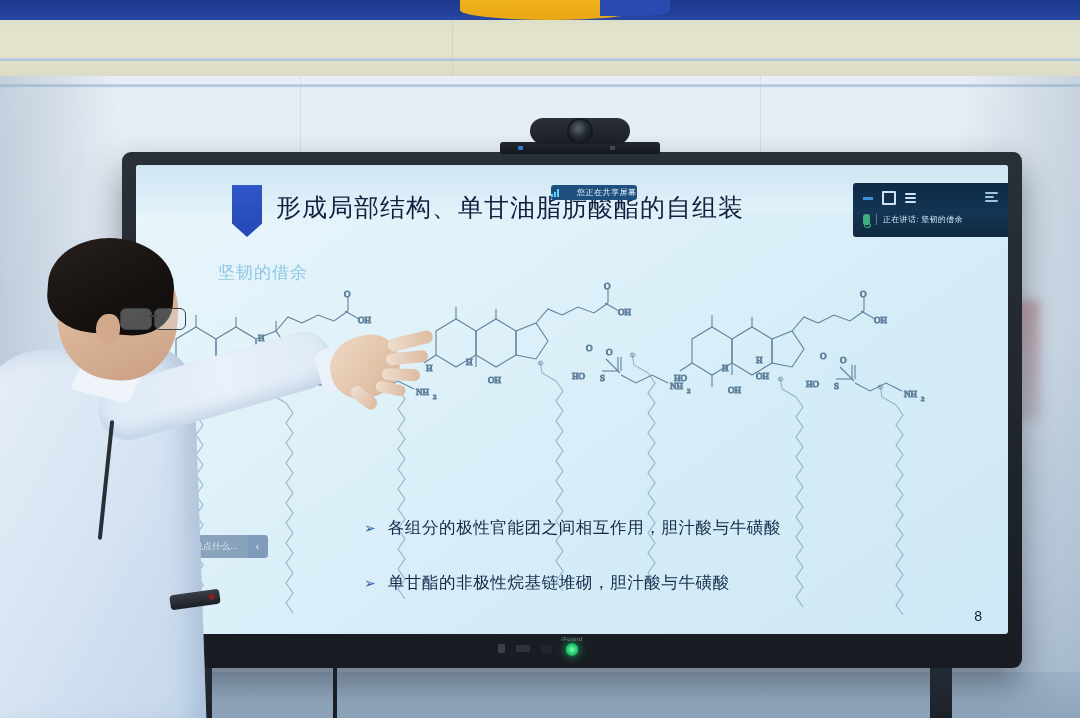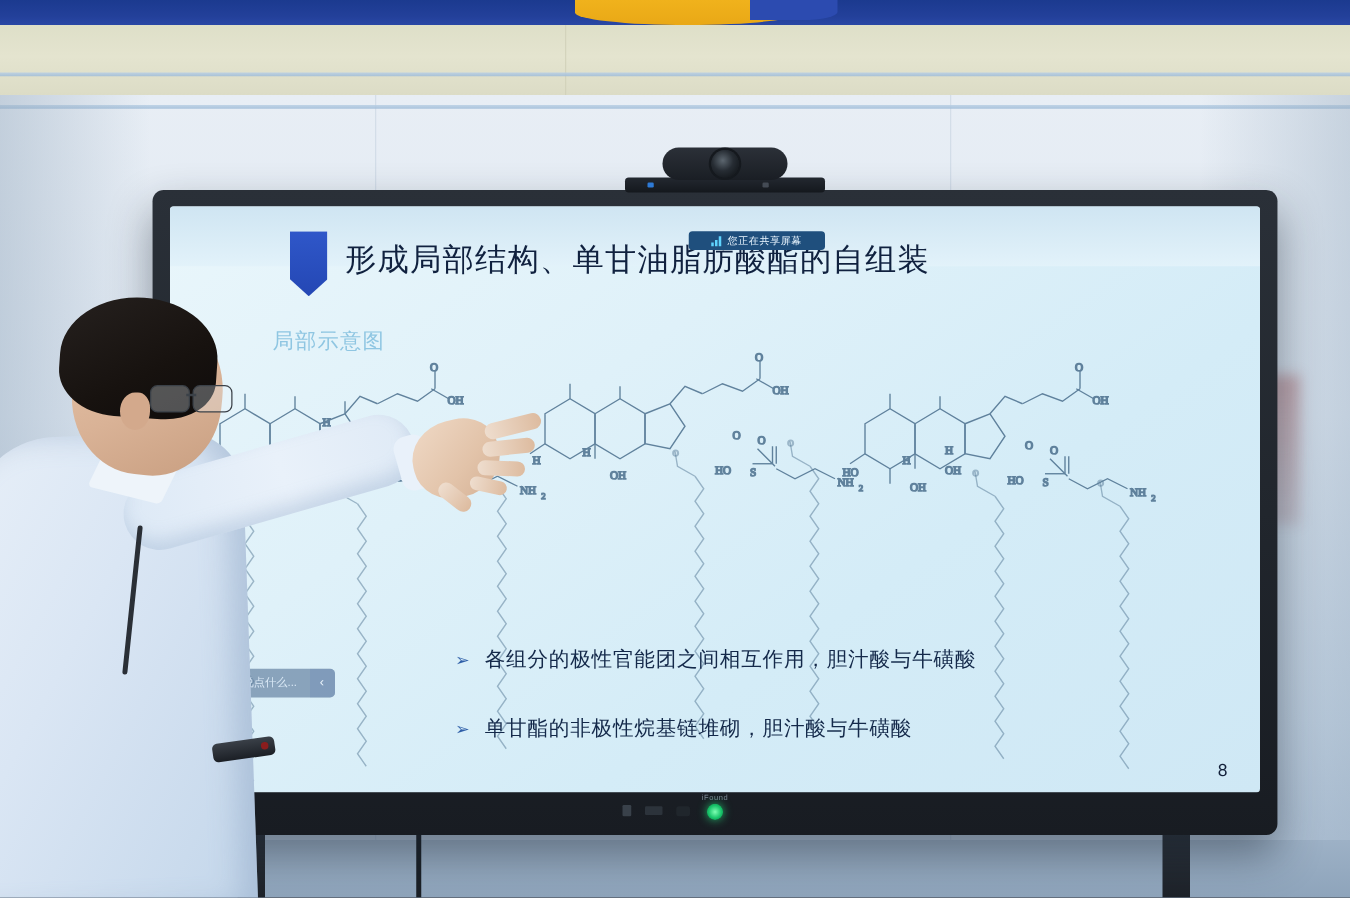--- a/index.html
+++ b/index.html
@@ -74,22 +74,22 @@
          background:linear-gradient(145deg,#e9f6fb 0%,#dff1f9 35%,#d4ecf7 65%,#cfe8f5 100%);}
   .slide-top{position:absolute;left:0;top:0;width:100%;height:48px;
              background:linear-gradient(180deg,#cfe5f2 0%,#e2f2fa 100%);}
   .ribbon{position:absolute;left:96px;top:20px;width:30px;height:52px;
           background:linear-gradient(180deg,#2f57c9 0%,#2447b4 100%);
           clip-path:polygon(0 0,100% 0,100% 74%,50% 100%,0 74%);}
   .slide-title{position:absolute;left:140px;top:26px;
                font-size:25px;color:#10213f;letter-spacing:1px;white-space:nowrap;}
   .subtitle{position:absolute;left:82px;top:96px;font-size:17px;color:#8fc6e2;letter-spacing:1px;}
 
-  .share-badge{position:absolute;left:415px;top:20px;display:flex;align-items:center;gap:5px;
-               background:#1f4f7d;padding:2px 18px;border-radius:3px;}
+  .share-badge{position:absolute;left:415px;top:20px;display:flex;align-items:center;gap:18px;
+               background:#1f4f7d;padding:2px 0;border-radius:3px;}
   .share-badge .sig{display:flex;align-items:flex-end;gap:1px;height:8px;}
   .share-badge .sig b{display:block;width:2px;background:#5fd4ff;}
   .share-badge .sig b:nth-child(1){height:3px}
   .share-badge .sig b:nth-child(2){height:5px}
   .share-badge .sig b:nth-child(3){height:8px}
   .share-badge span{font-size:8px;color:#eaf6ff;letter-spacing:.5px;}
 
   
   .mpanel{position:absolute;right:0;top:18px;width:155px;height:54px;
           background:linear-gradient(180deg,#0f2a45 0%,#143555 55%,#10293f 100%);
@@ -343,31 +343,52 @@
                 <text x="494" y="192" fill="#4b6f8d">O</text>
                 <text x="642" y="216" fill="#4b6f8d">O</text>
                 <text x="742" y="224" fill="#4b6f8d">O</text>
               </g>
             </g>
           </svg>
         </div>
 
         <div class="ribbon"></div>
         <div class="slide-title">形成局部结构、单甘油脂肪酸酯的自组装</div>
-        <div class="subtitle">局部示意图</div>
+        <div class="subtitle">坚韧的借余</div>
 
         <div class="share-badge">
           <span class="sig">
               <b></b>
               <b></b>
               <b></b>
             </span>
           <span>您正在共享屏幕</span>
         </div>
 
+        <div class="mpanel">
+          <div class="ctrls">
+            <span class="ic ic-min"></span>
+            <span class="ic ic-max"></span>
+            <span class="ic ic-list">
+                <i></i>
+                <i></i>
+                <i></i>
+              </span>
+          </div>
+          <span class="ic-panel">
+              <i></i>
+              <i></i>
+              <i></i>
+            </span>
+          <div class="row">
+            <span class="mic"></span>
+            <span class="vdiv"></span>
+            <span>正在讲话: 坚韧的借余</span>
+          </div>
+        </div>
 
         <div class="bullets">
           <div class="bl">
             <span class="arrow">➢</span>
             <span class="txt">各组分的极性官能团之间相互作用，胆汁酸与牛磺酸</span>
           </div>
           <div class="bl">
             <span class="arrow">➢</span>
             <span class="txt">单甘酯的非极性烷基链堆砌，胆汁酸与牛磺酸</span>
           </div>

